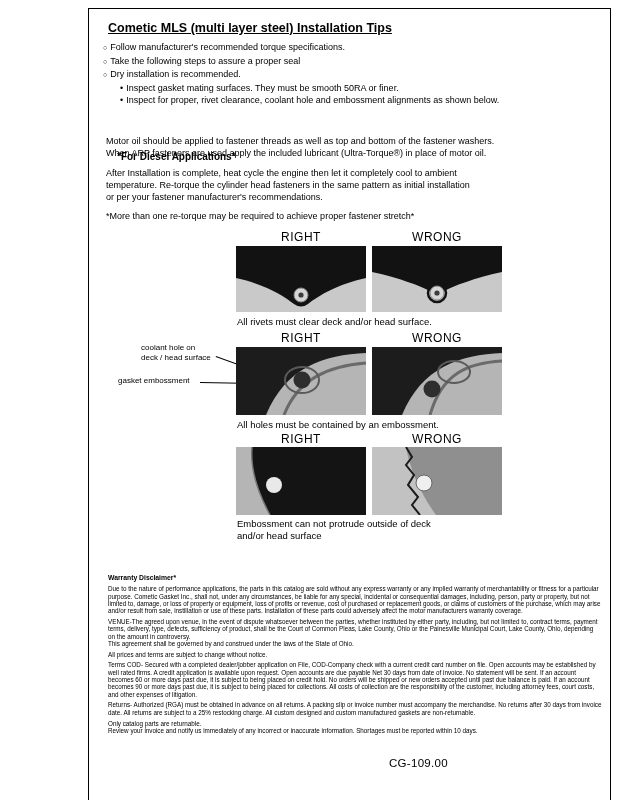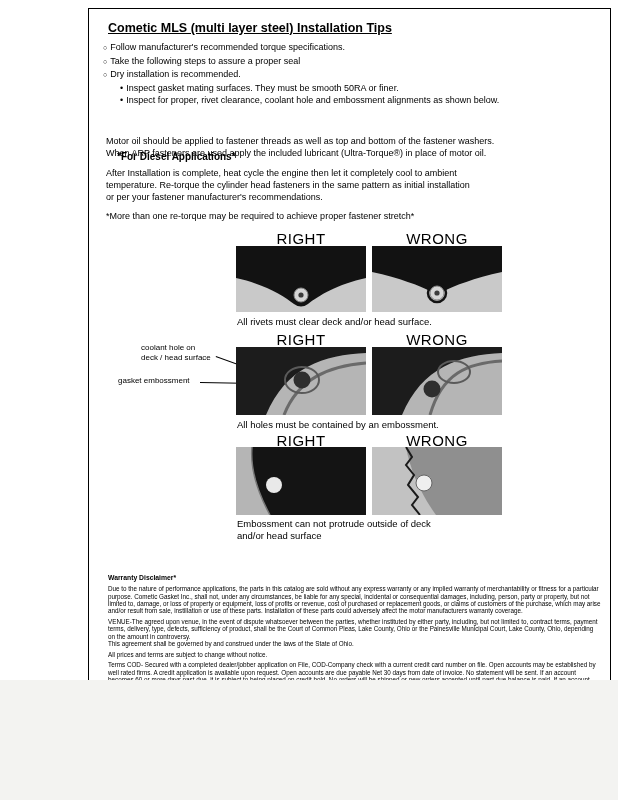--- a/index.html
+++ b/index.html
@@ -1,36 +1,36 @@
 <!DOCTYPE html>
 <html><head>
 <meta charset="utf-8">
 <style>
   * { margin:0; padding:0; box-sizing:border-box; }
   html,body { background:#f3f3f1; }
   body { font-family:"Liberation Sans", sans-serif; color:#000; }
-  .page { position:relative; width:618px; height:680px; background:#ffffff; overflow:hidden;padding-left:8px; }
+  .page { position:relative; width:618px; height:800px; background:#ffffff; overflow:hidden;padding-left:8px; }
   .frame { position:absolute; left:88px; top:8px; width:523px; height:792px;
            border-top:1px solid #000; border-left:1px solid #000; border-right:1px solid #000; }
   .abs { position:absolute; }
 
   .title { left:108px; top:21px; font-size:12.5px; font-weight:bold;
            text-decoration:underline; white-space:nowrap; }
 
   .tips { left:103px; top:41px; width:480px; font-size:9px; line-height:12.5px; }
   .tip { display:flex; gap:3px; align-items:baseline; }
   .tip.sub { padding-left:17px; }
   .b1 { font-size:7px; line-height:12.5px; }
   .b2 { font-size:9px; line-height:12.5px; }
 
   .diesel-h { left:117px; top:116px; font-size:10px; font-weight:bold;margin-top:35px; }
   .para { left:106px; width:482px; font-size:9px; line-height:12px; white-space:pre-line; }
   .p1 { top:135px; } .p2 { top:167px; } .p3 { top:210px; }
 
-  .dg-h { position:absolute; width:130px; text-align:center; font-size:15px; letter-spacing:0.5px; }
+  .dg-h { position:absolute; width:130px; text-align:center; font-size:12px; letter-spacing:0.5px; }
   .h-r1l { left:236px; top:230px; } .h-r1r { left:372px; top:230px; }
   .h-r2l { left:236px; top:331px; } .h-r2r { left:372px; top:331px; }
   .h-r3l { left:236px; top:432px; } .h-r3r { left:372px; top:432px; }
 
   svg.dg { position:absolute; width:130px; display:block; }
   .img-r1l { left:236px; top:246px; height:66px; }
   .img-r1r { left:372px; top:246px; height:66px; }
   .img-r2l { left:236px; top:347px; height:68px; }
   .img-r2r { left:372px; top:347px; height:68px; }
   .img-r3l { left:236px; top:447px; height:68px; }

